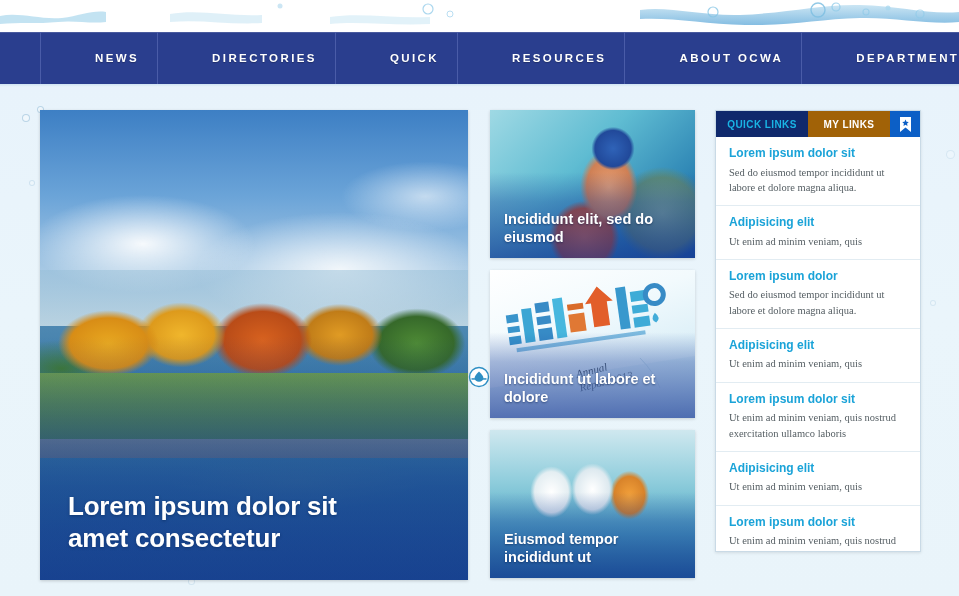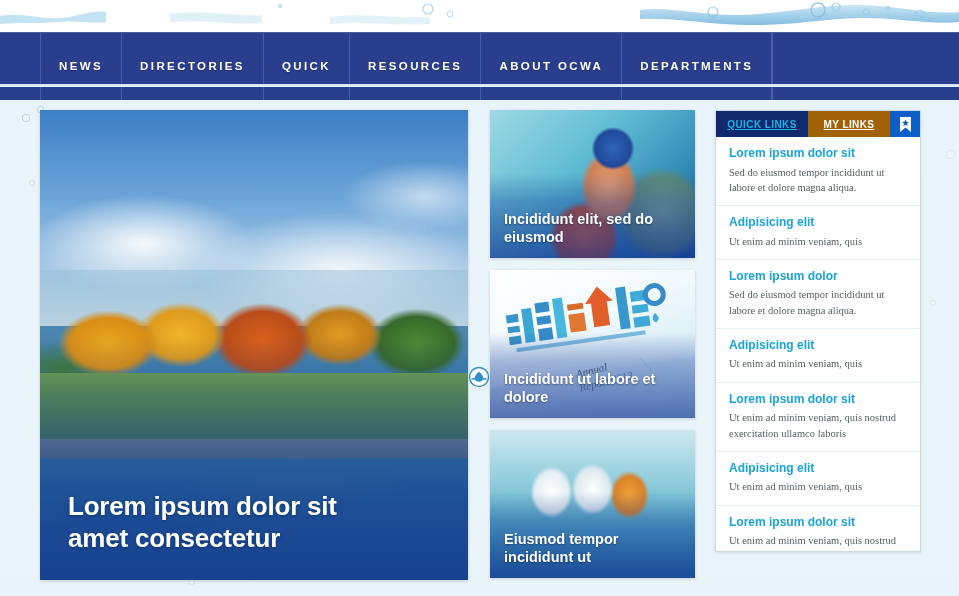--- a/index.html
+++ b/index.html
@@ -27,24 +27,25 @@
 
   
   .waterband{
     position:absolute;left:0;top:0;width:959px;height:34px;
     background:#ffffff;overflow:hidden;
   }
   .waterband svg{position:absolute;left:0;top:0;}
 
   
   .navbar{
-    position:absolute;left:0;top:32px;width:959px;height:68px;
+    position:absolute;left:0;top:32px;width:959px;height:52px;
     background:#2a3e8e;
     display:flex;align-items:stretch;
     box-shadow:0 1px 0 rgba(255,255,255,.15) inset;
+    gap:36px;
   }
   .nav-edge{width:40px;flex:0 0 40px;border-right:1px solid #4a5ca8;}
   .nav-edge.right{flex:1 1 auto;border-right:none;border-left:1px solid #4a5ca8;}
   .nav-item{
     display:flex;align-items:center;justify-content:center;
     color:#ffffff;font-size:11.5px;font-weight:bold;letter-spacing:2.4px;
     border-right:1px solid #4a5ca8;
     padding:0 18px;white-space:nowrap;cursor:pointer;
     text-shadow:0 1px 1px rgba(0,0,0,.25);
   }
@@ -162,21 +163,20 @@
   .panel{
     position:absolute;left:715px;top:22px;width:204px;height:440px;
     background:#ffffff;border:1px solid #c9dae6;
     box-shadow:0 1px 3px rgba(0,0,0,.10);
   }
   .panel-tabs{display:flex;height:26px;width:100%;}
   .tab{
     display:flex;align-items:center;justify-content:center;
     font-size:10px;font-weight:bold;letter-spacing:.4px;cursor:pointer;
     white-space:nowrap;
-    text-decoration:underline;
   }
   .tab.quick{flex:0 0 92px;background:#10296c;color:#19b4e5;}
   .tab.my{flex:1 1 auto;background:#a16207;color:#ffffff;}
   .tab.bm{flex:0 0 30px;background:#0c5fc6;}
   .panel-list{height:413px;overflow:hidden;}
   .ql{padding:9px 13px 10px 13px;border-bottom:1px solid #e2ecf2;}
   .ql:last-child{border-bottom:none;}
   .ql-title{color:#1aa3d8;font-size:12px;font-weight:bold;line-height:1.3;margin-bottom:3px;cursor:pointer;}
   .ql-desc{color:#555e63;font-size:10.5px;line-height:1.45;font-family:Liberation Serif, serif;}
 </style>

